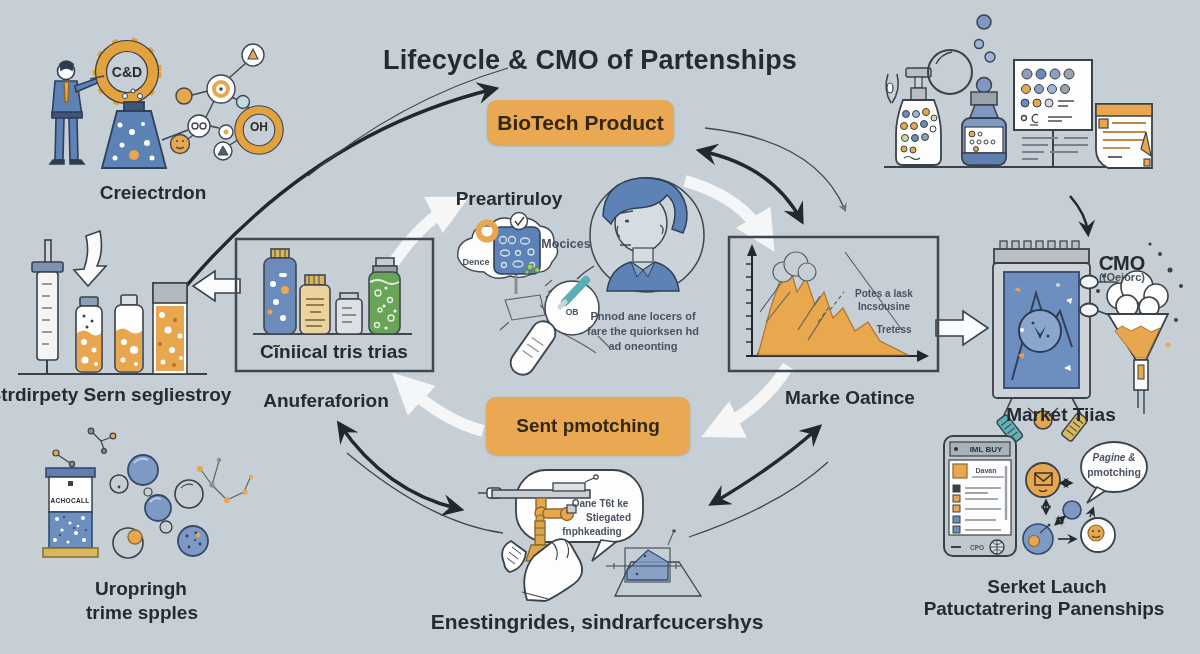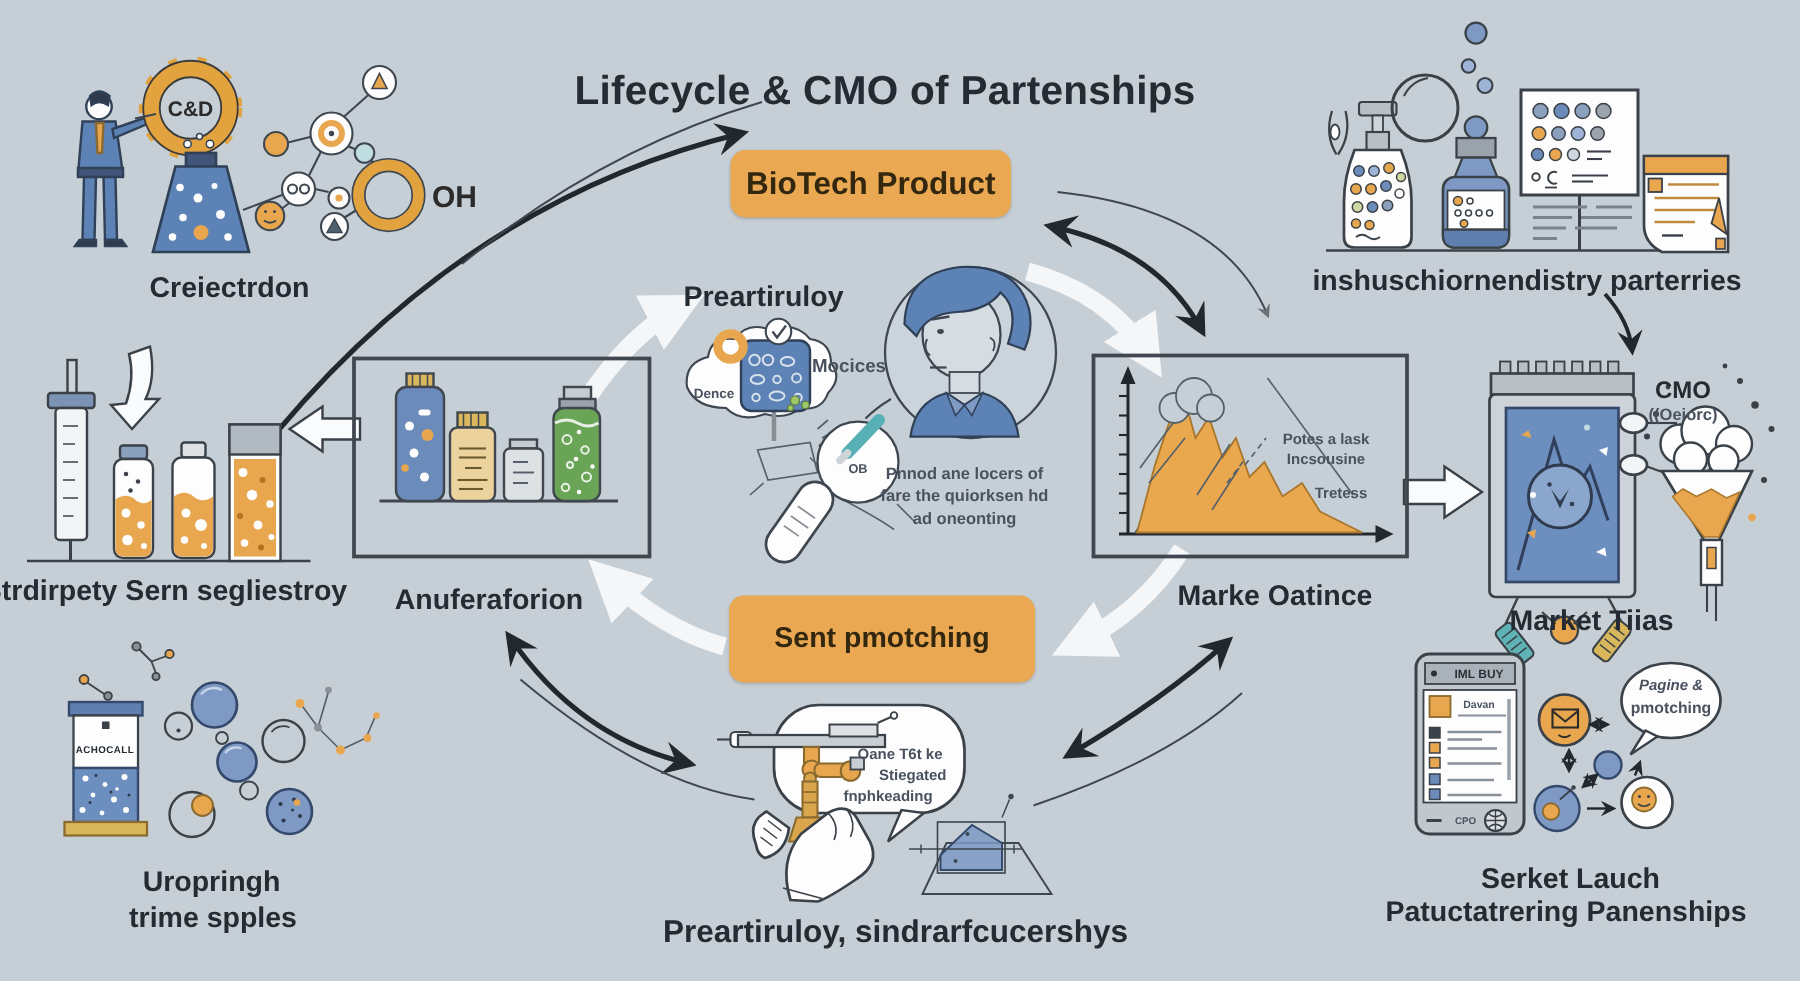--- a/index.html
+++ b/index.html
@@ -718,43 +718,43 @@
 <div class="node" style="left:487px;top:100px;width:187px;height:45px;font-size:21px;">
   <span>BioTech Product</span>
 </div>
 
 <div class="node" style="left:486px;top:397px;width:204px;height:58px;font-size:19px;">
   <span>Sent pmotching</span>
 </div>
 
 <div class="lbl" style="left:153px;top:182px;font-size:19px;">Creiectrdon</div>
 <div class="lbl" style="left:110px;top:384px;font-size:19px;">Strdirpety Sern segliestroy</div>
+<div class="lbl" style="left:334px;top:341px;font-size:19px;">Cĩniical tris trias</div>
 <div class="lbl" style="left:326px;top:390px;font-size:19px;">Anuferaforion</div>
 <div class="lbl" style="left:509px;top:188px;font-size:19px;">Preartiruloy</div>
 <div class="lbl" style="left:850px;top:387px;font-size:19px;">Marke Oatince</div>
-<div class="lbl" style="left:1018px;top:177px;font-size:19px;">inshuschiornendistry parterries</div>
 <div class="lbl" style="left:1061px;top:404px;font-size:19px;">Market Tiias</div>
 <div class="lbl" style="left:141px;top:578px;font-size:19px;text-align:right;">Uropringh</div>
 <div class="lbl" style="left:142px;top:602px;font-size:19px;">trime spples</div>
 <div class="lbl" style="left:1047px;top:576px;font-size:19px;">Serket Lauch</div>
 <div class="lbl" style="left:1044px;top:598px;font-size:19px;">Patuctatrering Panenships</div>
-<div class="lbl" style="left:597px;top:610px;font-size:21px;">Preartiruloy, sindrarfcucershys</div>
+<div class="lbl" style="left:597px;top:610px;font-size:21px;">Enestingrides, sindrarfcucershys</div>
 
 <div class="lbl" style="left:127px;top:64px;font-size:14px;color:#2b2b2b;">C&amp;D</div>
-<div class="lbl" style="left:259px;top:121px;font-size:20px;color:#2b2b2b;margin-left:44px;">OH</div>
+<div class="lbl" style="left:259px;top:121px;font-size:12px;color:#2b2b2b;">OH</div>
 <div class="lbl soft" style="left:476px;top:257px;font-size:9px;">Dence</div>
 <div class="lbl soft" style="left:566px;top:237px;font-size:12.5px;">Mocices</div>
 <div class="lbl soft" style="left:572px;top:308px;font-size:8.5px;">OB</div>
 <div class="lbl soft" style="left:643px;top:310px;font-size:11px;">Pnnod ane locers of</div>
 <div class="lbl soft" style="left:643px;top:325px;font-size:11px;">fare the quiorksen hd</div>
 <div class="lbl soft" style="left:643px;top:340px;font-size:11px;">ad oneonting</div>
 <div class="lbl soft" style="left:884px;top:288px;font-size:10px;">Potes a lask</div>
 <div class="lbl soft" style="left:884px;top:301px;font-size:10px;">Incsousine</div>
 <div class="lbl soft" style="left:894px;top:324px;font-size:10px;">Tretess</div>
-<div class="lbl" style="left:1122px;top:252px;font-size:16px;">CMO</div>
+<div class="lbl" style="left:1122px;top:252px;font-size:20px;">CMO</div>
 <div class="lbl soft" style="left:1122px;top:271px;font-size:11px;">((Oeiorc)</div>
 <div class="lbl" style="left:70px;top:497px;font-size:6.5px;letter-spacing:.3px;">ACHOCALL</div>
 <div class="lbl" style="left:986px;top:445px;font-size:8px;color:#2b3138;">IML BUY</div>
 <div class="lbl soft" style="left:986px;top:467px;font-size:7px;">Davan</div>
 <div class="lbl soft" style="left:977px;top:543.5px;font-size:6.5px;">CPO</div>
 <div class="lbl soft" style="left:1114px;top:452px;font-size:10px;font-style:italic;">Pagine &amp;</div>
 <div class="lbl soft" style="left:1114px;top:466px;font-size:10.5px;">pmotching</div>
 <div class="lbl soft" style="left:600px;top:498px;font-size:10px;">Oane T6t ke</div>
 <div class="lbl soft" style="left:598px;top:512px;font-size:10px;padding-left:21px;">Stiegated</div>
 <div class="lbl soft" style="left:592px;top:526px;font-size:10px;">fnphkeading</div>

